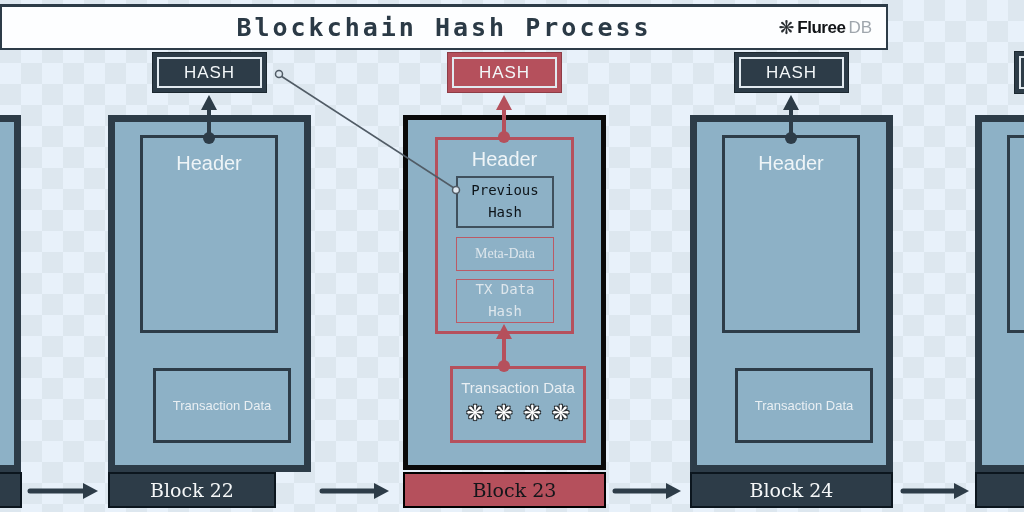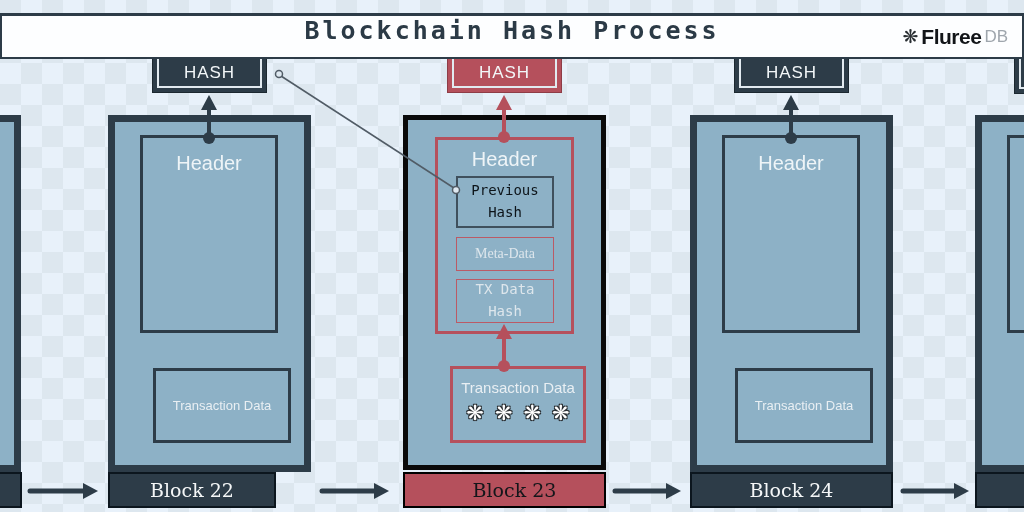--- a/index.html
+++ b/index.html
@@ -5,31 +5,31 @@
   html,body{margin:0;padding:0;background:#fff;}
   #canvas{
     position:relative;width:1024px;height:512px;overflow:hidden;
     background:#dde7ef;
     background-image:repeating-conic-gradient(#e8f1fa 0% 25%, #dde7ef 0% 50%);
     background-size:42px 42px;
     font-family:"Liberation Sans",sans-serif;
   }
   
   .title-bar{
-    position:absolute;left:0;top:13px;width:1024px;height:46px;box-sizing:border-box;
+    position:absolute;left:0;top:4px;width:888px;height:46px;box-sizing:border-box;
     background:#fdfeff;border:2px solid #2d3c48;border-top-width:3px;
-    display:flex;justify-content:center;z-index:20;
+    display:flex;align-items:center;justify-content:center;z-index:20;
   }
   .title-text{
     font-family:"DejaVu Sans Mono",monospace;font-weight:bold;font-size:25px;
     letter-spacing:3px;color:#2b3a46;
   }
   .logo{position:absolute;right:14px;top:0;height:100%;display:flex;align-items:center;gap:3px;}
   .logo-flake{font-size:19px;color:#2a2f33;line-height:1;}
-  .logo-name{font-weight:bold;font-size:21px;color:#121518;letter-spacing:-0.5px;}
+  .logo-name{font-weight:bold;font-size:17px;color:#121518;letter-spacing:-0.5px;}
   .logo-suffix{font-size:17px;color:#9fa6ad;}
   
   .block{position:absolute;box-sizing:border-box;background:#8db1c6;border:7px solid #2d3c48;}
   .block.center{border:5px solid #0a0a0a;}
   .block-label{
     position:absolute;height:36px;box-sizing:border-box;background:#2d3c48;
     border:2px solid #0c161e;color:#f4f6f7;font-family:"DejaVu Serif",serif;font-size:19px;
     display:flex;align-items:center;justify-content:center;
   }
   .block-label.red{background:#b5505c;color:#13161a;border-color:#000;padding-left:20px;}

